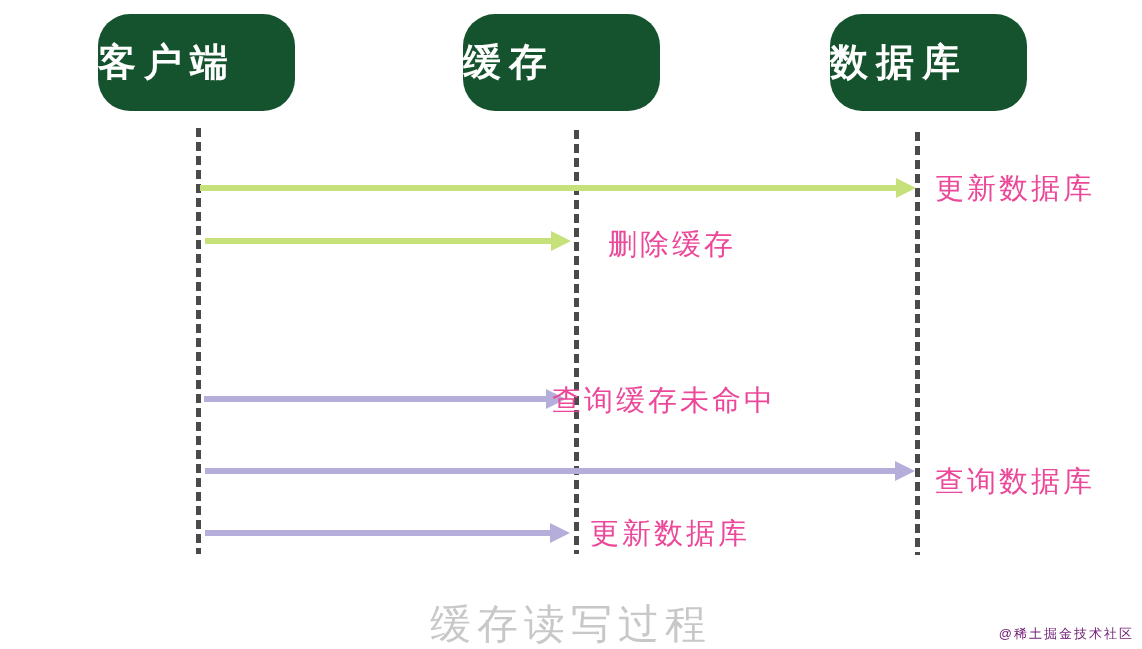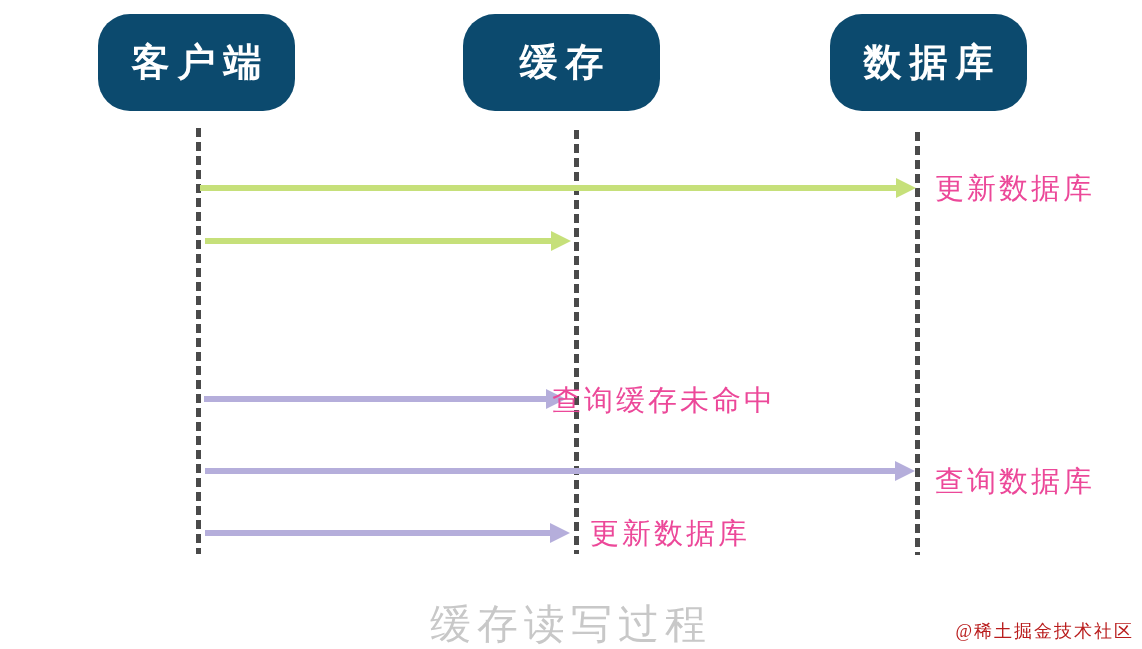--- a/index.html
+++ b/index.html
@@ -13,25 +13,25 @@
     background: #ffffff;
     overflow: hidden;
   }
 
   
   .actor {
     position: absolute;
     top: 14px;
     width: 197px;
     height: 97px;
-    background: #0c4a6e;
+    background: #14532d;
     border-radius: 32px;
     display: flex;
     align-items: center;
-    justify-content: center;
+    justify-content: flex-start;
   }
   .actor span {
     color: #ffffff;
     font-size: 38px;
     font-weight: bold;
     letter-spacing: 8px;
     margin-right: -8px; 
     white-space: nowrap;
   }
   #actor-client   { left: 98px;  }
@@ -104,25 +104,24 @@
     font-size: 41px;
     letter-spacing: 6px;
     white-space: nowrap;
   }
 
   
   .watermark {
     position: absolute;
     right: 8px;
     bottom: 6px;
-    color: #b91c1c;
-    font-size: 18px;
+    color: #701a75;
+    font-size: 13px;
     letter-spacing: 2px;
     white-space: nowrap;
-    font-family: Liberation Serif, serif;
   }
 </style>
 </head>
 <body>
 
 <div class="canvas">
 
   <div class="actor" id="actor-client">
     <span>客户端</span>
   </div>
@@ -147,20 +146,21 @@
     <span class="head"></span>
   </div>
   <div class="arrow purple" id="arrow-query-db">
     <span class="head"></span>
   </div>
   <div class="arrow purple" id="arrow-write-cache">
     <span class="head"></span>
   </div>
 
   <div class="msg-label" id="label-update-db">更新数据库</div>
+  <div class="msg-label" id="label-delete-cache">删除缓存</div>
   <div class="msg-label" id="label-query-cache">查询缓存未命中</div>
   <div class="msg-label" id="label-query-db">查询数据库</div>
   <div class="msg-label" id="label-write-cache">更新数据库</div>
 
   <div class="caption">缓存读写过程</div>
 
   <div class="watermark">@稀土掘金技术社区</div>
 
 </div>
 

